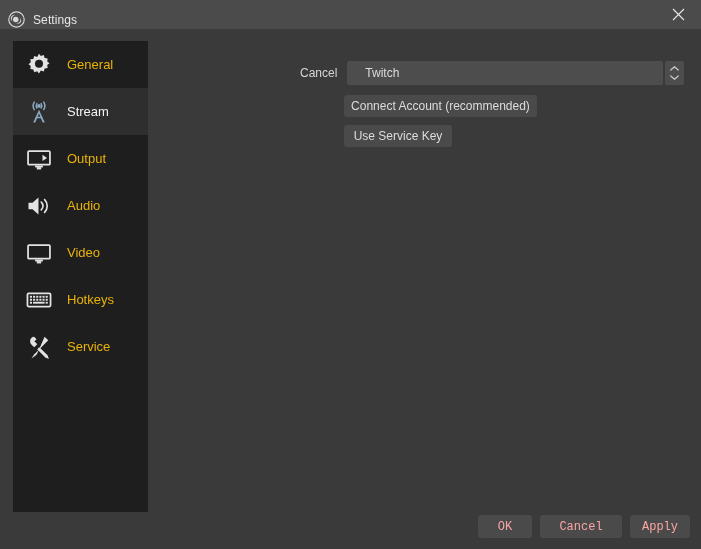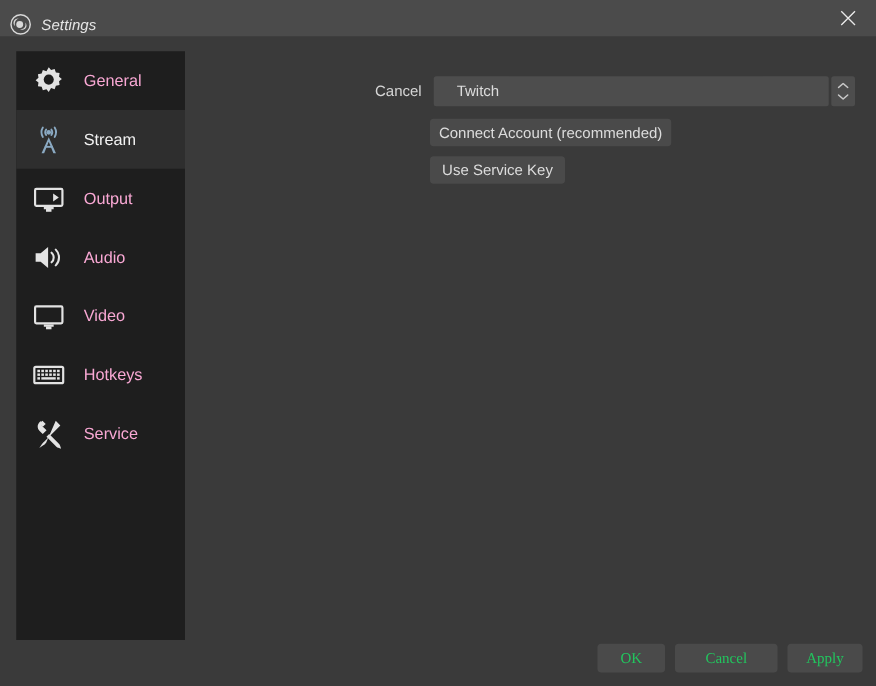--- a/index.html
+++ b/index.html
@@ -29,21 +29,20 @@
     height: 29px;
     background: #4b4b4b;
   }
   .titlebar-left {
     position: absolute;
     left: 8px; top: 0;
     height: 39px;
     display: flex;
     align-items: center;
     gap: 8px;
-    font-style: italic;
   }
   .app-logo {
     width: 17px;
     height: 17px;
     display: block;
   }
   .title-text {
     font-size: 12px;
     color: #e6e6e6;
     letter-spacing: 0.1px;
@@ -87,21 +86,21 @@
     height: 32px;
     flex: 0 0 32px;
     display: flex;
     align-items: center;
     justify-content: center;
   }
   .nav-icon svg { display: block; }
   .nav-label {
     margin-left: 12px;
     font-size: 13px;
-    color: #f9a8d4;
+    color: #eab308;
     white-space: nowrap;
   }
   .nav-item.selected .nav-label { color: #f2f2f2; }
 
   
   .pane {
     position: absolute;
     left: 160px;
     top: 41px;
     right: 10px;
@@ -186,22 +185,22 @@
     bottom: 11px;
     display: flex;
     align-items: center;
     gap: 8px;
   }
   .footer .dlg-btn {
     height: 23px;
     background: #4a4a4a;
     border: none;
     border-radius: 3px;
-    color: #22c55e;
-    font-family: Liberation Serif, serif;
+    color: #fca5a5;
+    font-family: Liberation Mono, monospace;
     font-size: 12px;
     display: flex;
     align-items: center;
     justify-content: center;
     cursor: default;
   }
   .dlg-ok     { width: 54px; }
   .dlg-cancel { width: 82px; }
   .dlg-apply  { width: 60px; }
 </style>

